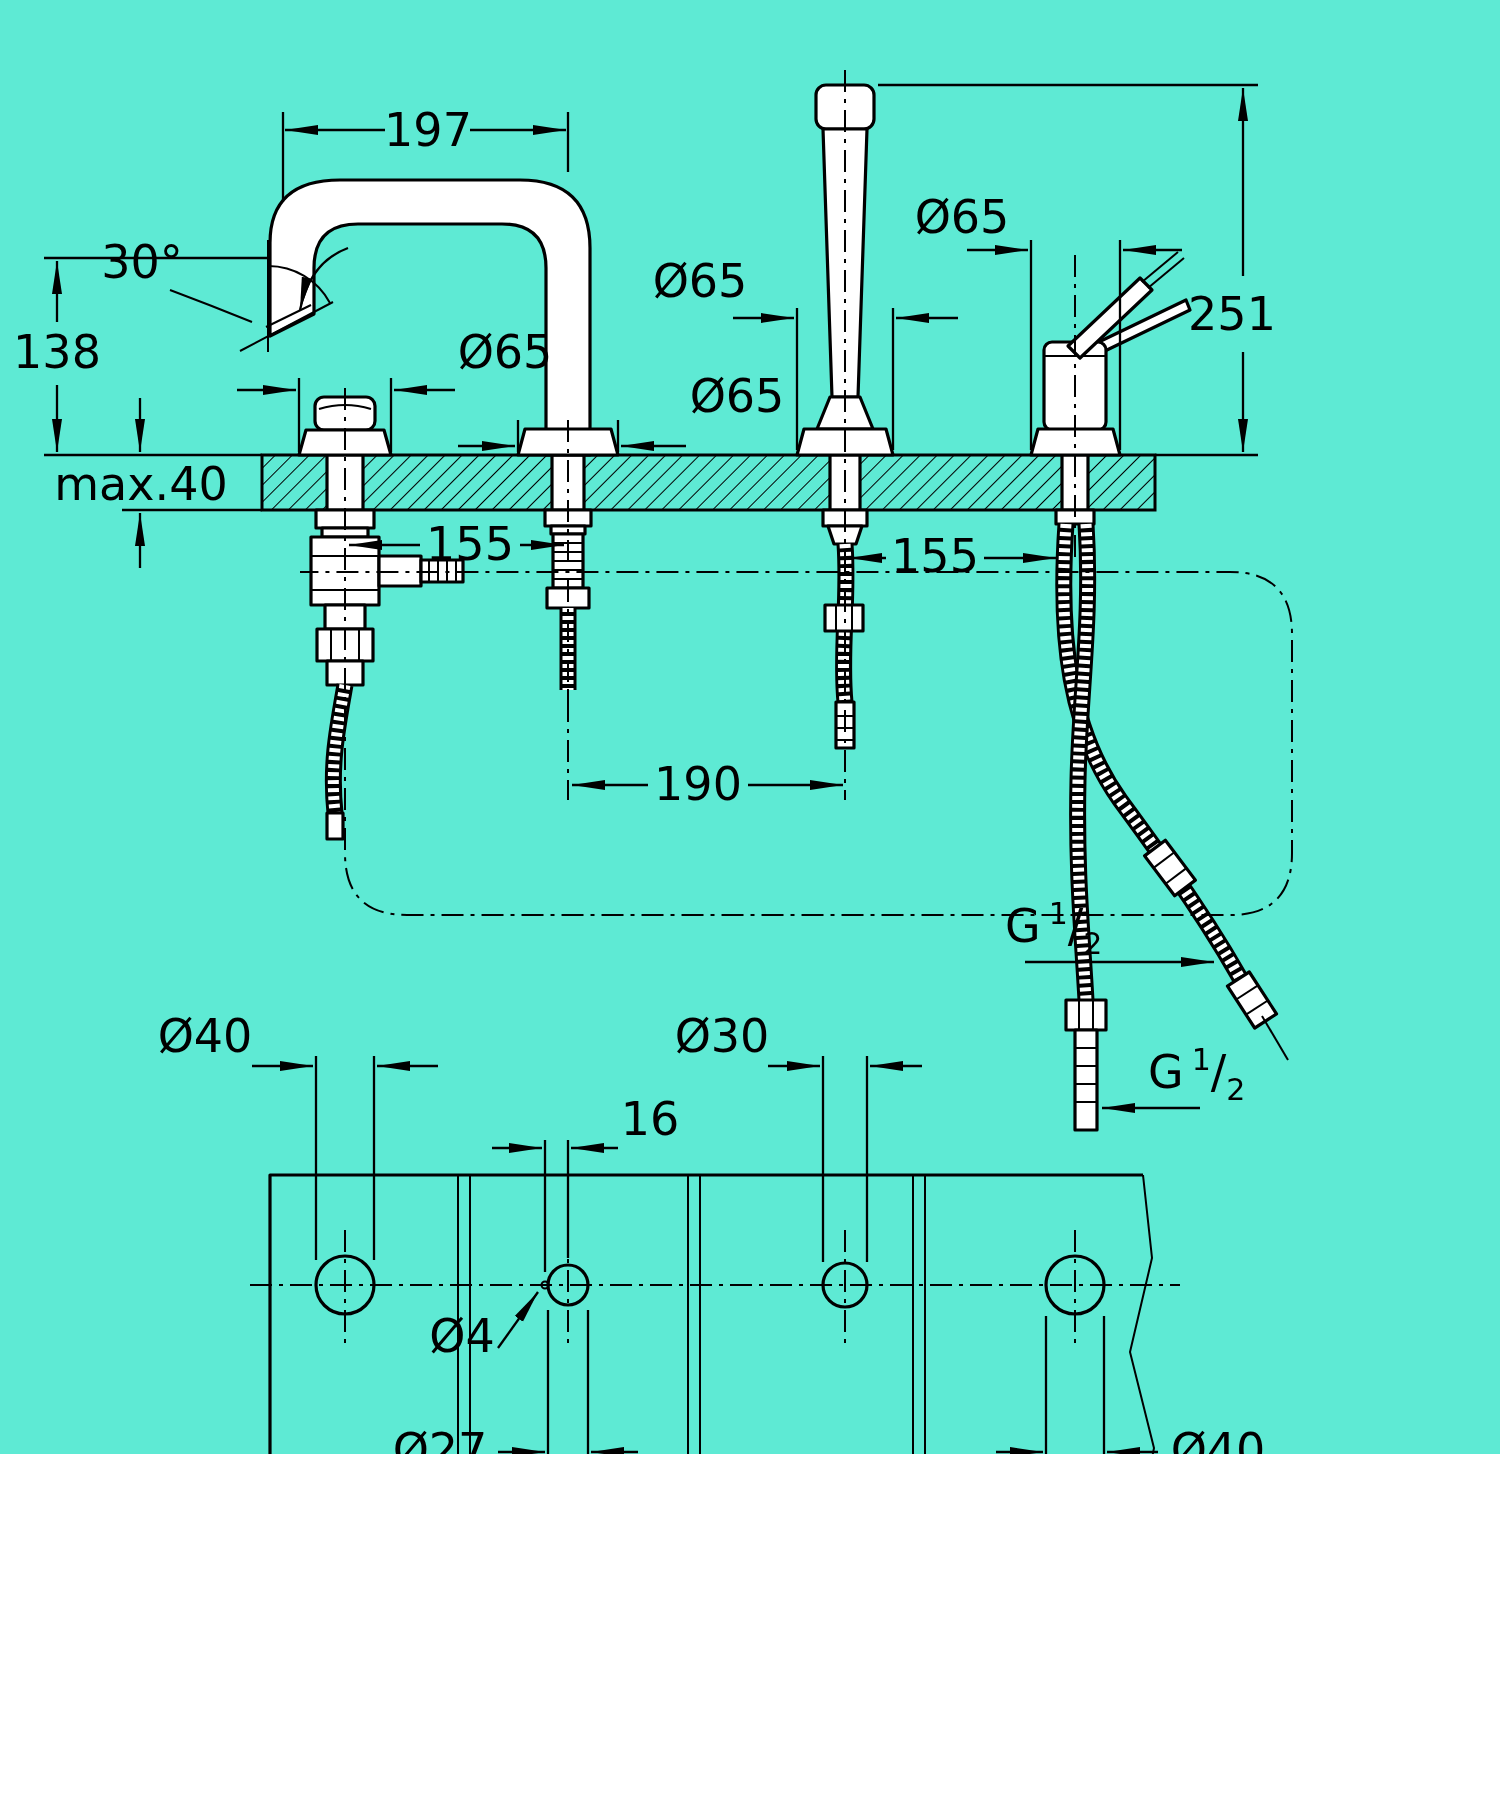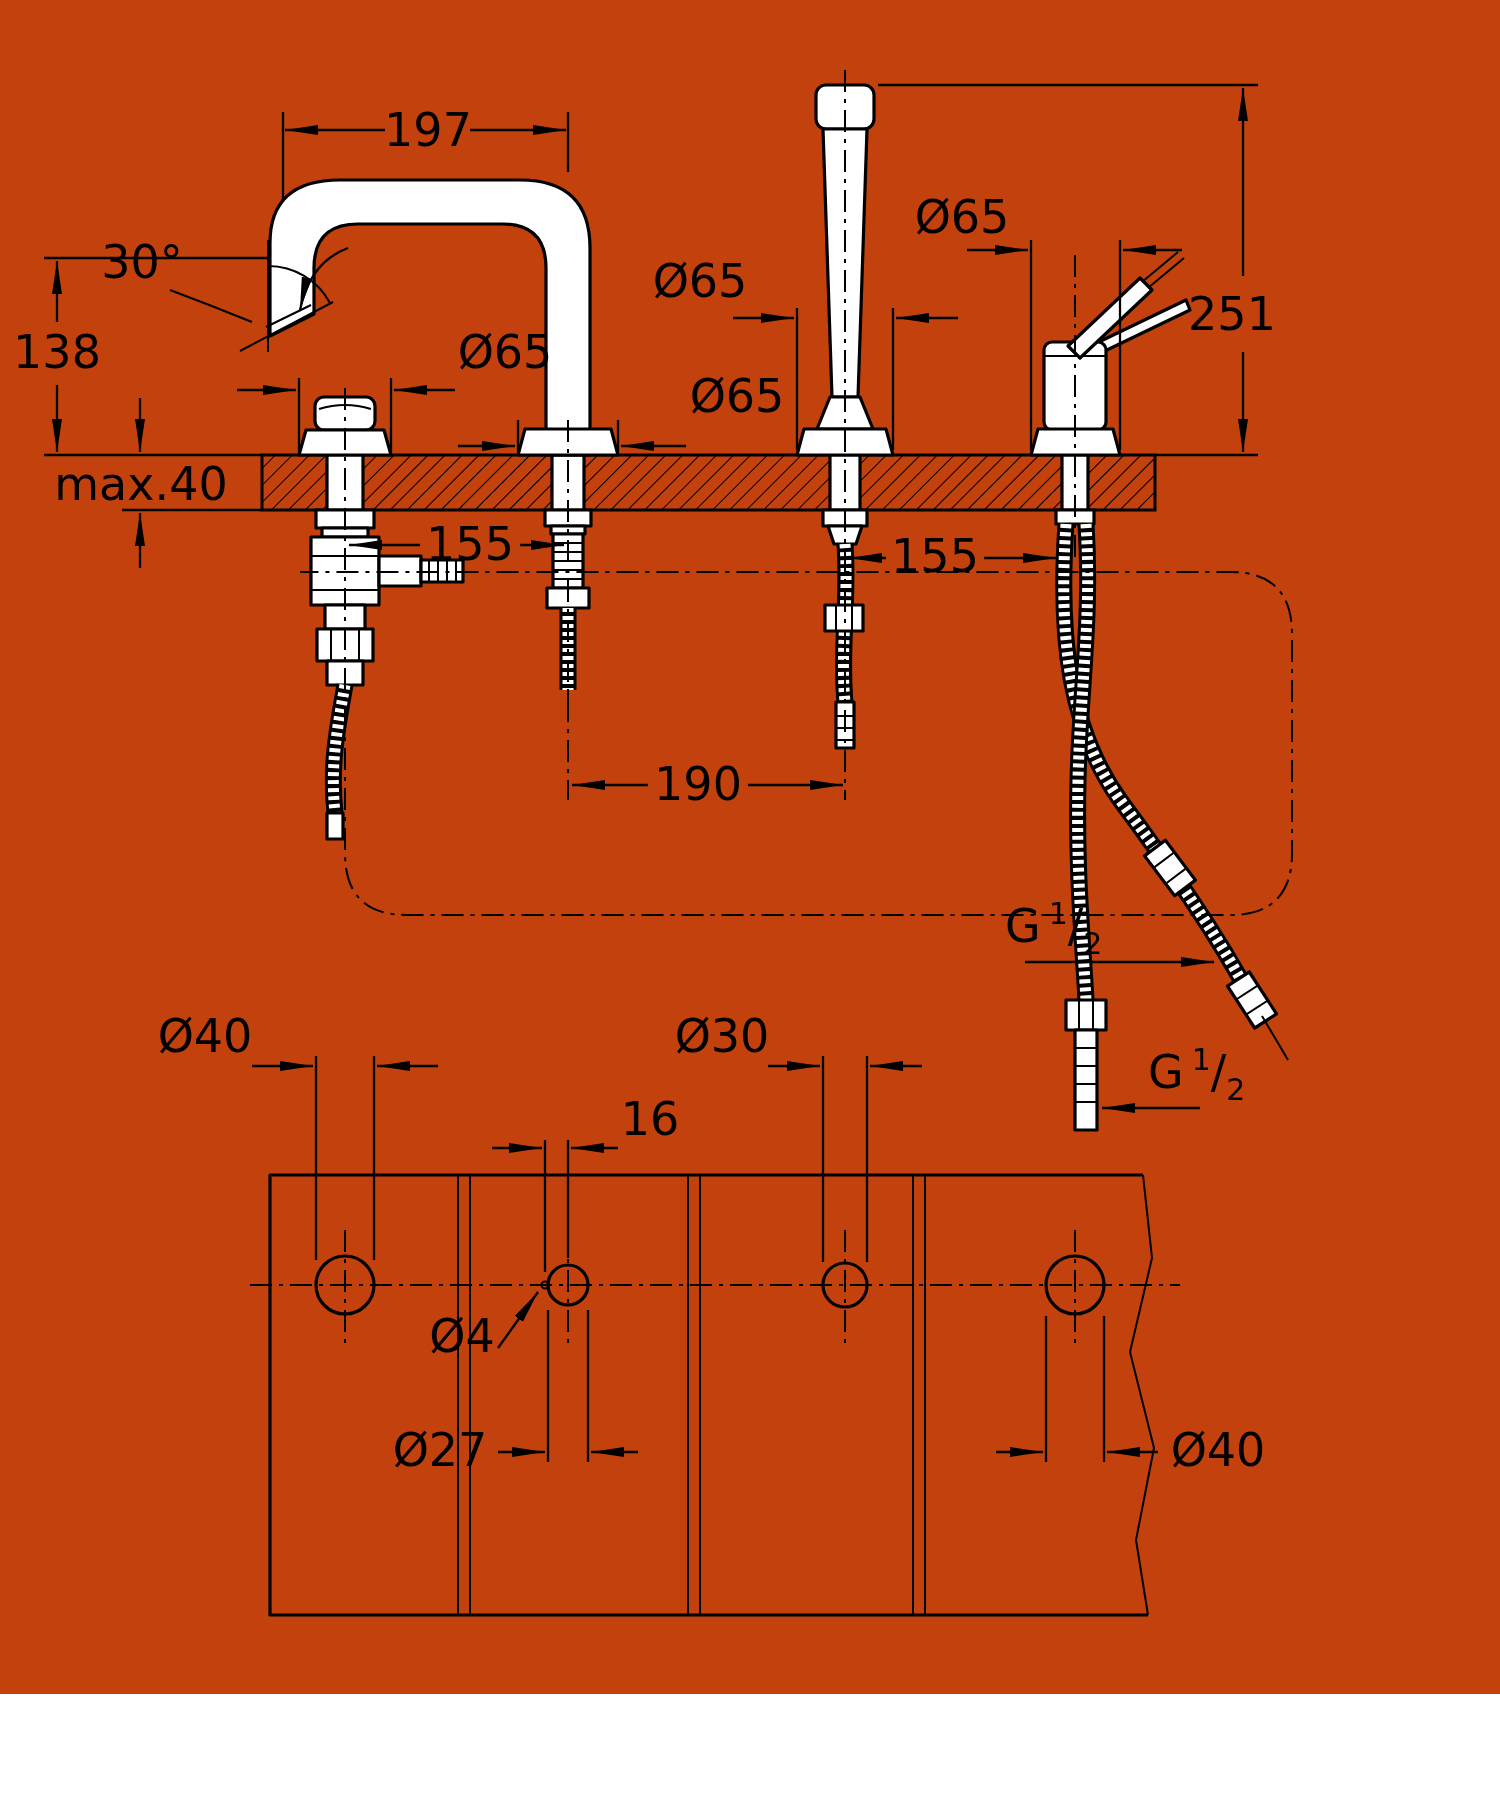--- a/index.html
+++ b/index.html
@@ -1,16 +1,16 @@
 <!DOCTYPE html>
 <html><head>
 <meta charset="utf-8">
 <style>
   html,body{margin:0;padding:0;background:#fff;}
-  .stage{width:1500px;height:1694px;background:#c2410c;position:relative;overflow:hidden;}
+  .stage{width:1500px;height:1454px;background:#5eead4;position:relative;overflow:hidden;}
   svg{display:block;}
   .o   {fill:#fff;stroke:#000;stroke-width:3.2;stroke-linejoin:round;}
   .ln  {fill:none;stroke:#000;stroke-width:3.2;stroke-linejoin:round;}
   .thin{fill:none;stroke:#000;stroke-width:2;}
   .dim {fill:none;stroke:#000;stroke-width:2.3;}
   .cl  {fill:none;stroke:#000;stroke-width:2;stroke-dasharray:22 7 4 7;}
   .hose{fill:none;stroke:#000;stroke-width:17;}
   .hosein{fill:none;stroke:#fff;stroke-width:11;stroke-dasharray:4 4;}
   .dtxt{font:46px "DejaVu Sans", sans-serif;fill:#000;}
   .stxt{font:30px "DejaVu Sans", sans-serif;fill:#000;}

